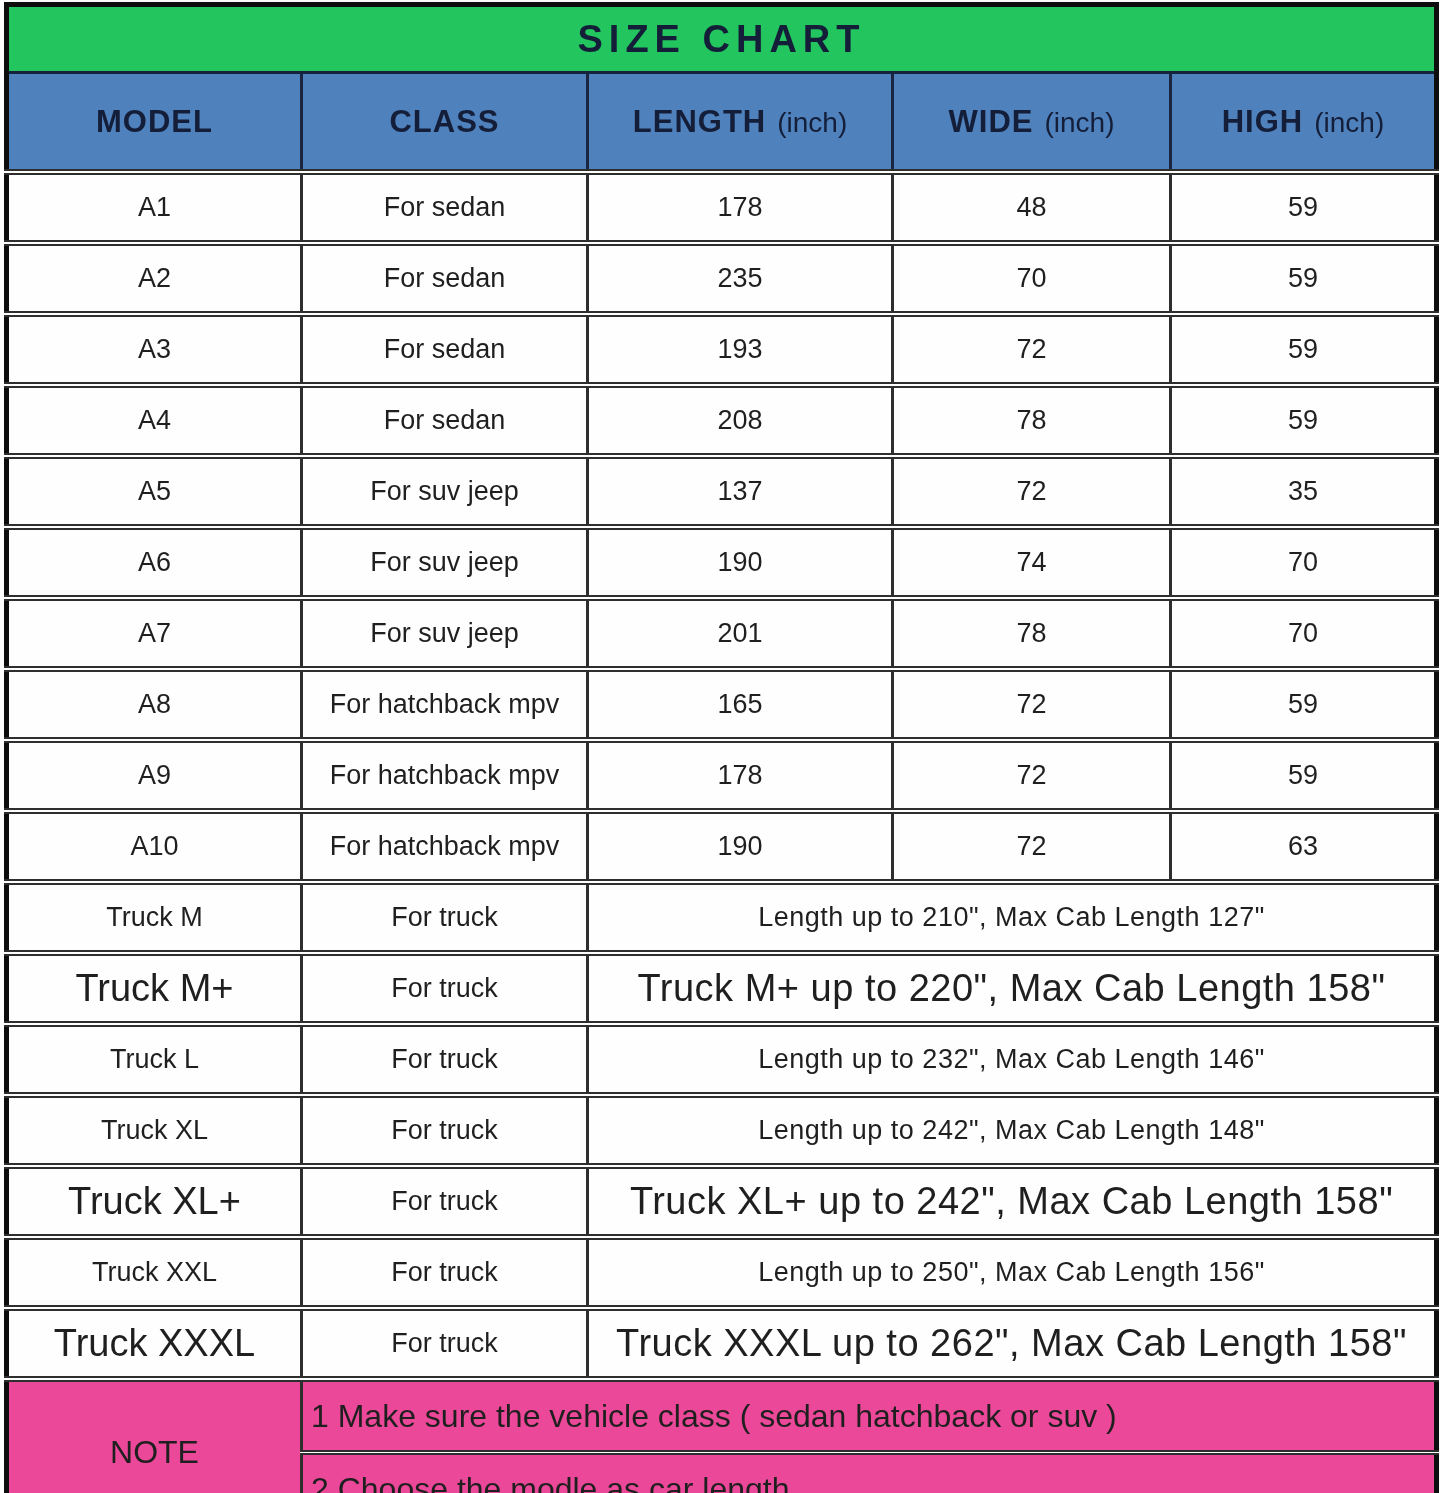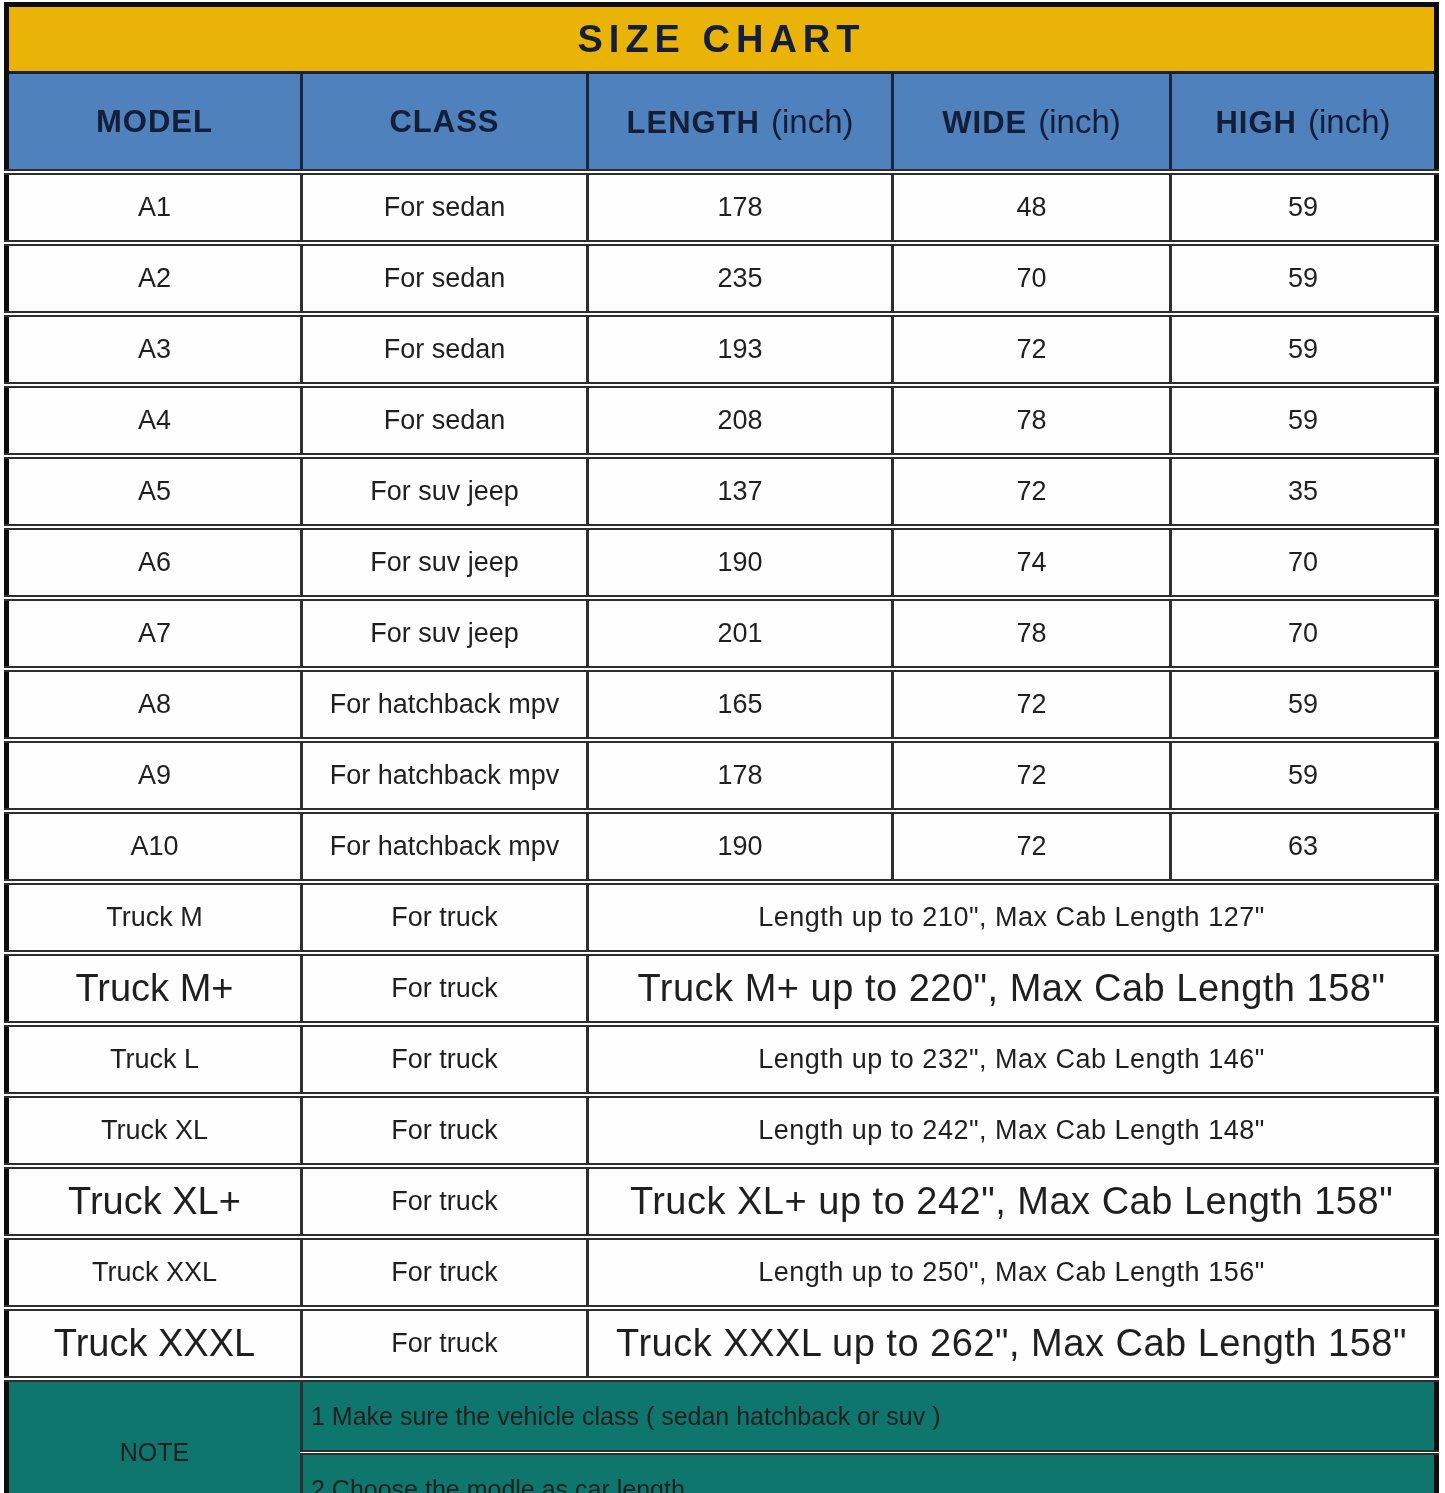--- a/index.html
+++ b/index.html
@@ -27,21 +27,21 @@
   col.c-high   { width: 266px; }
 
   td, th {
     text-align: center;
     vertical-align: middle;
     overflow: hidden;
   }
 
   
   td.title {
-    background: #eab308;
+    background: #22c55e;
     color: #141e38;
     font-size: 38px;
     font-weight: bold;
     letter-spacing: 6px;
     height: 62px;
     border-bottom: 3px solid #16213c;
   }
 
   
   th.colhead {
@@ -51,21 +51,21 @@
     font-weight: bold;
     letter-spacing: 1px;
     height: 93px;
     border-left: 3px solid #1a2542;
     border-right: 3px solid #1a2542;
     border-bottom: 4px solid #1a1a1a;
     margin-top: 20px;
   }
   th.colhead .hunit {
     font-weight: normal;
-    font-size: 33px;
+    font-size: 28px;
     letter-spacing: 0;
     margin-left: 11px;
   }
   th.colhead .hunit:empty { display: none; }
 
   
   tr.data td {
     font-size: 27px;
     color: #1f1f1f;
     height: 63px;
@@ -75,27 +75,27 @@
     background: #fefefe;
   }
   tr.data.alt td.spec,
   tr.data.alt td.model {
     font-size: 38px;
   }
   td.spec { letter-spacing: 0.5px; }
 
   
   tr.noterow td {
-    font-size: 25px;
+    font-size: 32px;
     color: #1f1f1f;
     height: 66px;
     border-left: 3px solid #2e2e2e;
     border-right: 3px solid #2e2e2e;
     border-top: 6px double #2e2e2e;
-    background: #0f766e;
+    background: #ec4899;
   }
   td.note-label { text-align: center; }
   td.note-item {
     text-align: left;
     padding-left: 8px;
   }
   tr.noterow2 td.note-item { border-top: 5px double #2e2e2e; }
 </style>
 </head>
 <body>

